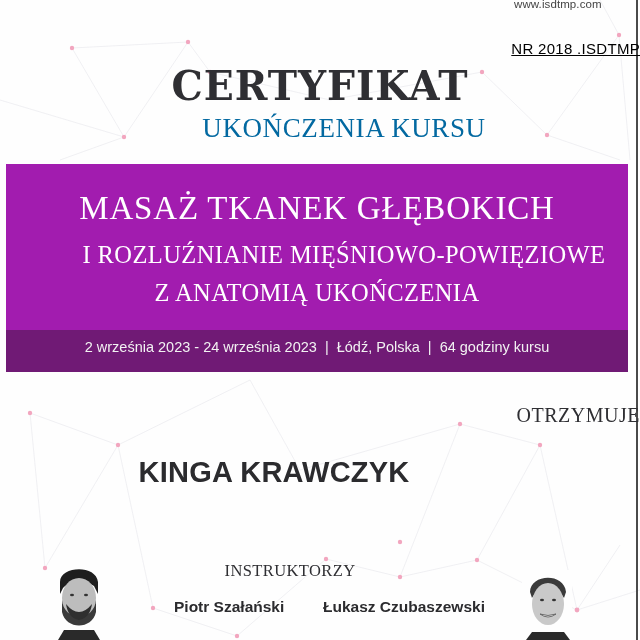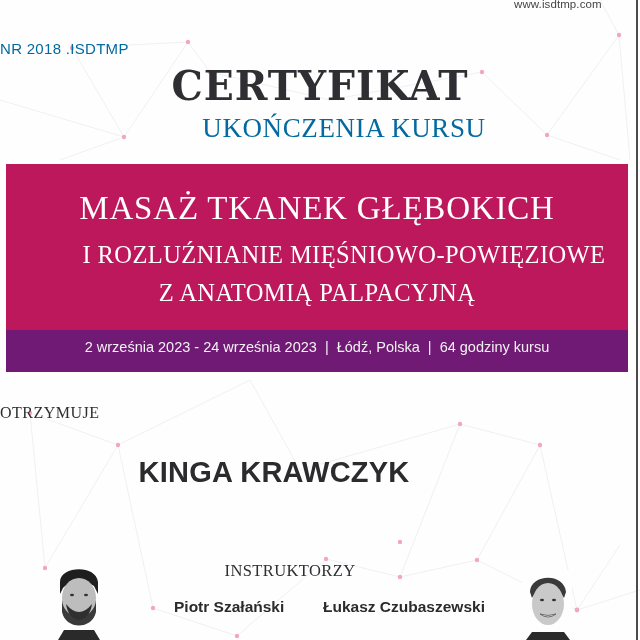--- a/index.html
+++ b/index.html
@@ -9,55 +9,55 @@
       font-family: "Liberation Sans", sans-serif;
     }
     .page { position: absolute; inset: 0; overflow: hidden; background: #fefefe; }
     .edge-line { position: absolute; top: 0; right: 2px; width: 2px; height: 640px; background: #4a4a4a; }
     .net { position: absolute; inset: 0; }
     .website {
       position: absolute; top: -2px; left: 514px; width: 120px;
       font-size: 11.5px; color: #444; text-align: left; letter-spacing: 0.1px;
     }
     .cert-no {
-      position: absolute; top: 40px; left: 0; width: 640px; text-align: left;
-      font-size: 15px; color: #0369a1; letter-spacing: 0.3px;
+      position: absolute; top: 40px; left: 0; width: 640px; text-align: right;
+      font-size: 15px; color: #000000; letter-spacing: 0.3px; text-decoration: underline;
     }
     .cert-title {
       position: absolute; top: 62px; left: 0; width: 640px; text-align: center;
       font-family: "DejaVu Serif", serif; font-weight: bold;
       font-size: 41px; color: #2f2f33; letter-spacing: 1px; transform: scaleX(0.96);
     }
     .cert-subtitle {
       position: absolute; top: 113px; left: 0; width: 640px; text-align: center;
       font-family: "Liberation Serif", serif; font-size: 27px; color: #0369a1; letter-spacing: 0.6px; padding-left: 24px;
     }
     .banner {
       position: absolute; left: 6px; top: 164px; width: 622px; height: 208px;
     }
     .banner-red {
-      position: absolute; left: 0; top: 0; width: 100%; height: 166px; background: #be185d;
+      position: absolute; left: 0; top: 0; width: 100%; height: 166px; background: #a21caf;
     }
     .banner-dark {
       position: absolute; left: 0; top: 166px; width: 100%; height: 42px; background: #701a75;
     }
     .course-l1, .course-l2, .course-l3 {
       position: absolute; left: 0; width: 100%; text-align: center; color: #fff;
       font-family: "Liberation Serif", serif;
     }
     .course-l1 { top: 26px; font-size: 33px; letter-spacing: 0.8px; }
     .course-l2 { top: 77px; font-size: 24.5px; letter-spacing: 0.4px; margin-left: 27px; }
     .course-l3 { top: 115px; font-size: 24.5px; letter-spacing: 0.4px; }
     .meta {
       position: absolute; left: 0; top: 9px; width: 100%; text-align: center;
       color: #f2f2f2; font-size: 14.5px; white-space: pre;
     }
     .receives {
-      position: absolute; top: 404px; left: 0; width: 640px; text-align: left;
-      font-family: "Liberation Serif", serif; font-size: 16px; color: #2f2f33; letter-spacing: 0.5px;
+      position: absolute; top: 404px; left: 0; width: 640px; text-align: right;
+      font-family: "Liberation Serif", serif; font-size: 20px; color: #2f2f33; letter-spacing: 0.5px;
     }
     .recipient {
       position: absolute; top: 456px; left: 0; width: 548px; text-align: center;
       font-family: "Liberation Sans", sans-serif; font-weight: bold; font-size: 29px; color: #2b2b2e; letter-spacing: 0.2px;
     }
     .instructors-label {
       position: absolute; top: 561px; left: 0; width: 580px; text-align: center;
       font-family: "Liberation Serif", serif; font-size: 16.5px; color: #2f2f33; letter-spacing: 0.4px;
     }
     .instr-name {
@@ -136,21 +136,21 @@
 
   <div class="website">www.isdtmp.com</div>
   <div class="cert-no">NR 2018 .ISDTMP</div>
   <div class="cert-title">CERTYFIKAT</div>
   <div class="cert-subtitle">UKOŃCZENIA KURSU</div>
 
   <div class="banner">
     <div class="banner-red">
       <div class="course-l1">MASAŻ TKANEK GŁĘBOKICH</div>
       <div class="course-l2">I ROZLUŹNIANIE MIĘŚNIOWO-POWIĘZIOWE</div>
-      <div class="course-l3">Z ANATOMIĄ PALPACYJNĄ</div>
+      <div class="course-l3">Z ANATOMIĄ UKOŃCZENIA</div>
     </div>
     <div class="banner-dark">
       <div class="meta">2 września 2023 - 24 września 2023  |  Łódź, Polska  |  64 godziny kursu</div>
     </div>
   </div>
 
   <div class="receives">OTRZYMUJE</div>
   <div class="recipient">KINGA KRAWCZYK</div>
 
   <div class="instructors-label">INSTRUKTORZY</div>

